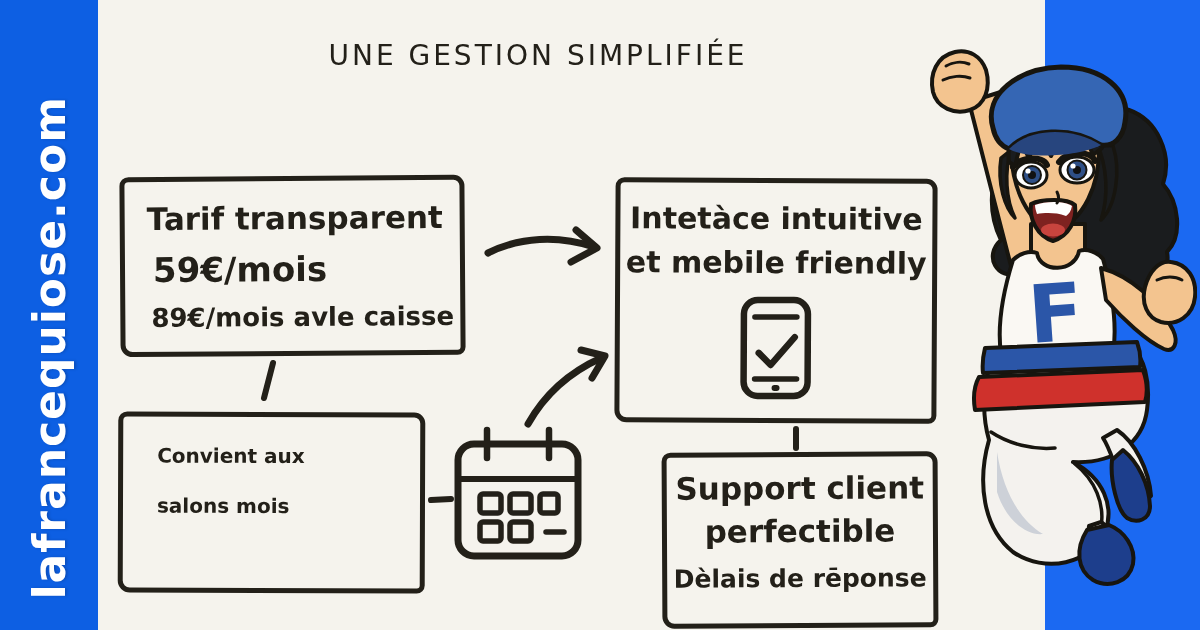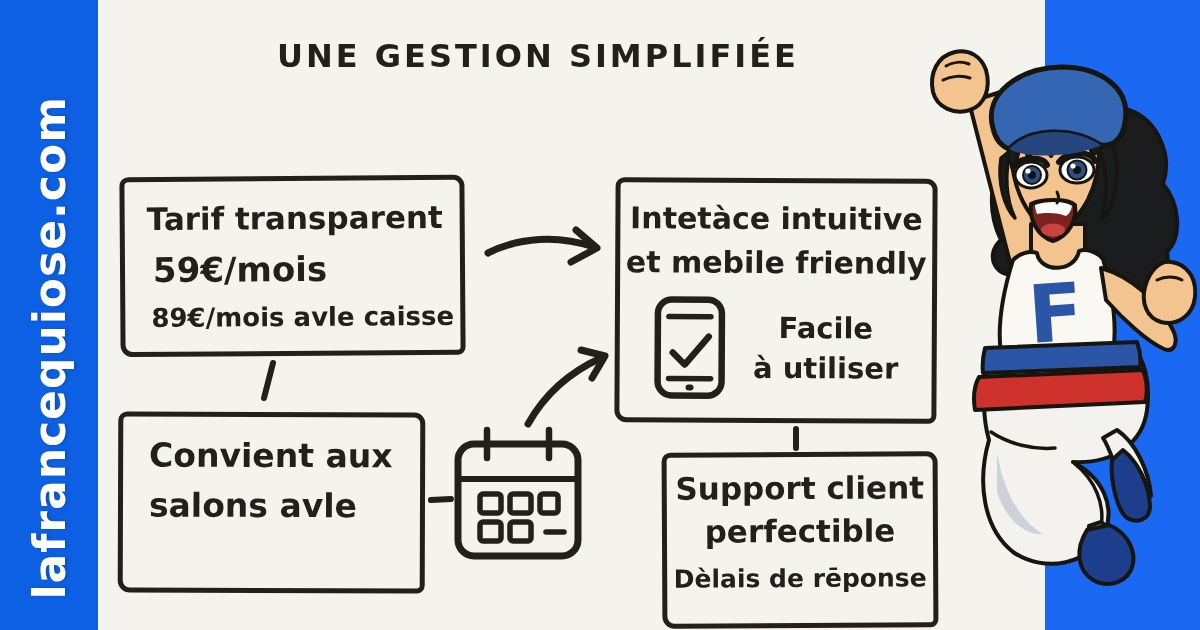--- a/index.html
+++ b/index.html
@@ -19,38 +19,38 @@
     margin-top:66px;white-space:nowrap;
     text-shadow:0 2px 3px rgba(0,0,0,0.18);
   }
   
   .rightpanel{
     position:absolute;left:1045px;top:0;width:155px;height:630px;background:#1b69f2;z-index:1;
   }
   
   .title{
     position:absolute;left:98px;top:28px;width:880px;z-index:2;
-    text-align:center;font-weight:bold;font-size:32px;line-height:56px;letter-spacing:3px;
+    text-align:center;font-weight:normal;font-size:28px;line-height:56px;letter-spacing:3px;
   }
   
   .box{
     position:absolute;z-index:2;background:#f5f3ed;
     border:5px solid #232019;border-radius:9px 11px 8px 12px;
     box-sizing:border-box;font-weight:bold;
   }
   .box-pricing{left:120px;top:176px;width:345px;height:180px;padding:12px 0 0 22px;transform:rotate(-0.4deg);}
   .box-pricing .l1{font-size:31px;line-height:50px;}
   .box-pricing .l2{font-size:34px;line-height:52px;padding-left:6px;}
   .box-pricing .l3{font-size:26px;line-height:44px;padding-left:4px;}
   .box-interface{left:615px;top:178px;width:322px;height:245px;padding:14px 0 0 0;text-align:center;transform:rotate(0.3deg);}
   .box-interface .l1,.box-interface .l2{font-size:30px;line-height:44px;}
   .iface-row{display:flex;align-items:center;justify-content:center;margin-top:10px;gap:26px;}
   .caption{font-size:29px;line-height:40px;text-align:center;}
   .box-audience{left:118px;top:412px;width:307px;height:181px;padding:14px 0 0 26px;transform:rotate(0.2deg);}
-  .box-audience div{font-size:33px;line-height:50px;}
+  .box-audience div{font-size:20px;line-height:50px;margin-left:8px;}
   .box-support{left:662px;top:452px;width:276px;height:176px;padding:10px 0 0 0;text-align:center;transform:rotate(-0.3deg);}
   .box-support .l1,.box-support .l2{font-size:31px;line-height:43px;}
   .box-support .l3{font-size:25px;line-height:40px;margin-top:6px;}
   
   .overlay{position:absolute;left:0;top:0;width:1200px;height:630px;z-index:2;pointer-events:none;}
   
   .mascot{position:absolute;left:925px;top:12px;width:272px;height:618px;z-index:3;pointer-events:none;}
 </style>
 </head>
 <body>
@@ -79,30 +79,26 @@
     <div class="iface-row">
       <svg width="74" height="106" viewBox="0 0 74 106" aria-hidden="true">
         <g fill="none" stroke="#232019" stroke-linecap="round" stroke-linejoin="round">
           <rect x="5" y="5" width="64" height="96" rx="14" stroke-width="6.5"></rect>
           <path d="M16 22 H58" stroke-width="5.5"></path>
           <path d="M20 58 L32 70 L56 42" stroke-width="6.5"></path>
           <path d="M16 84 H58" stroke-width="5.5"></path>
           <path d="M36 93 L38 93" stroke-width="6"></path>
         </g>
       </svg>
-      <div class="caption">
-        <div>Facile</div>
-        <div>à utiliser</div>
-      </div>
     </div>
   </section>
 
   <section class="box box-audience">
     <div>Convient aux</div>
-    <div>salons avle</div>
+    <div>salons mois</div>
   </section>
 
   <section class="box box-support">
     <div class="l1">Support client</div>
     <div class="l2">perfectible</div>
     <div class="l3">Dèlais de rēponse</div>
   </section>
 
   <svg class="overlay" viewBox="0 0 1200 630" aria-hidden="true">
     <g fill="none" stroke="#232019" stroke-linecap="round" stroke-linejoin="round">

